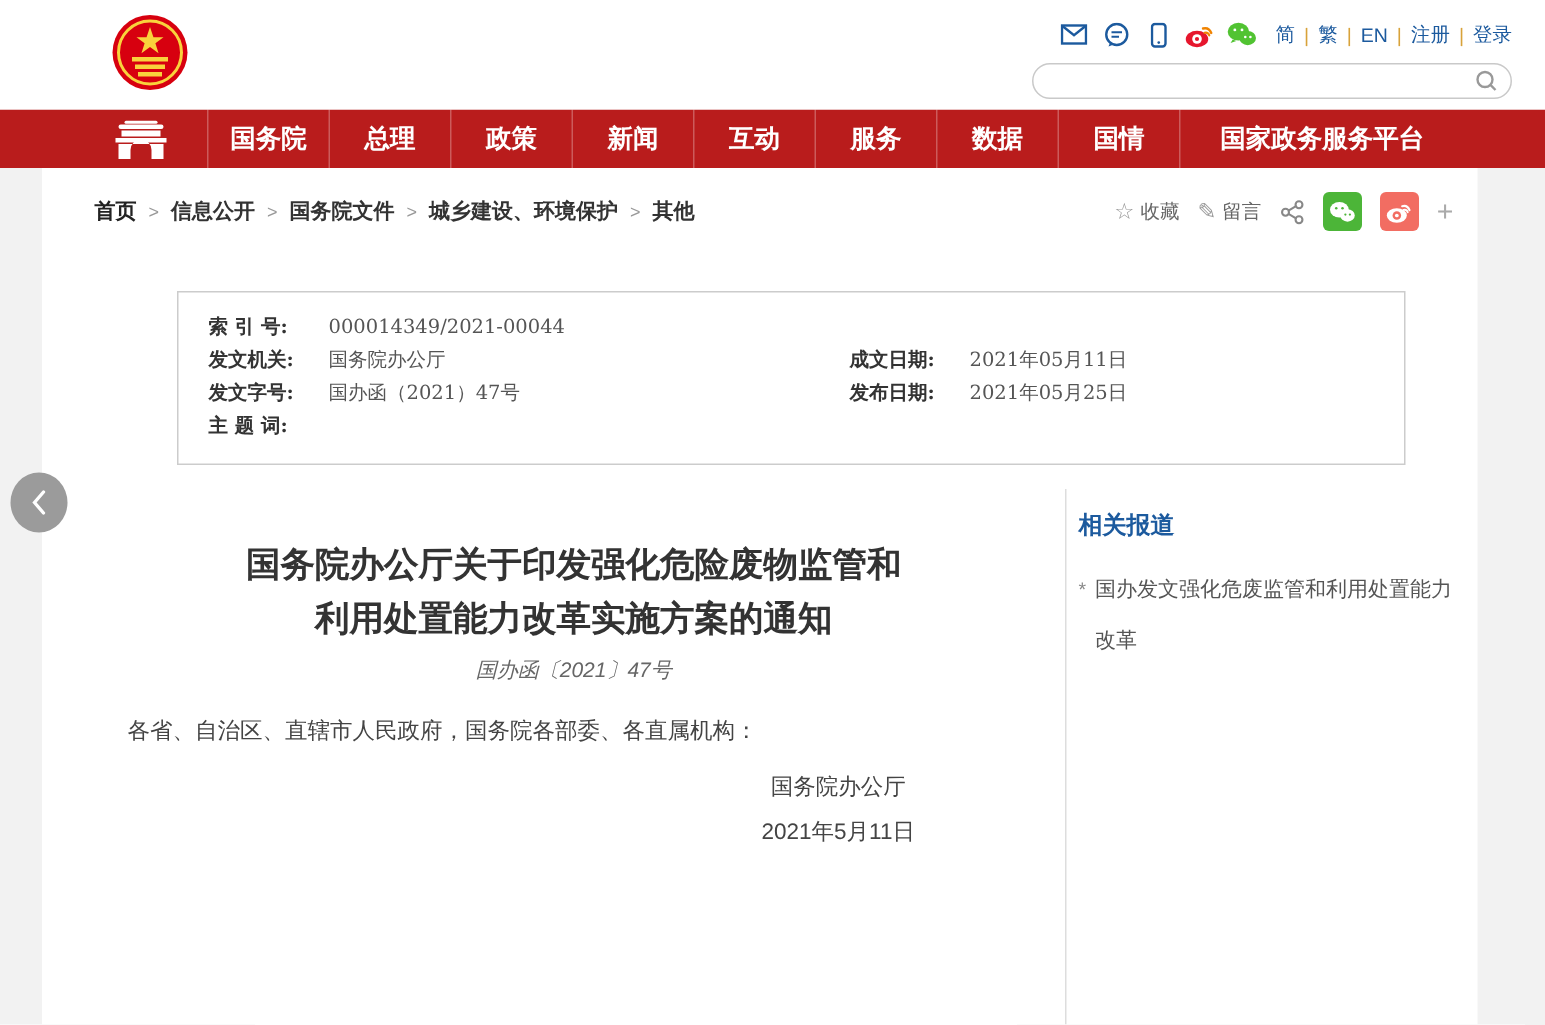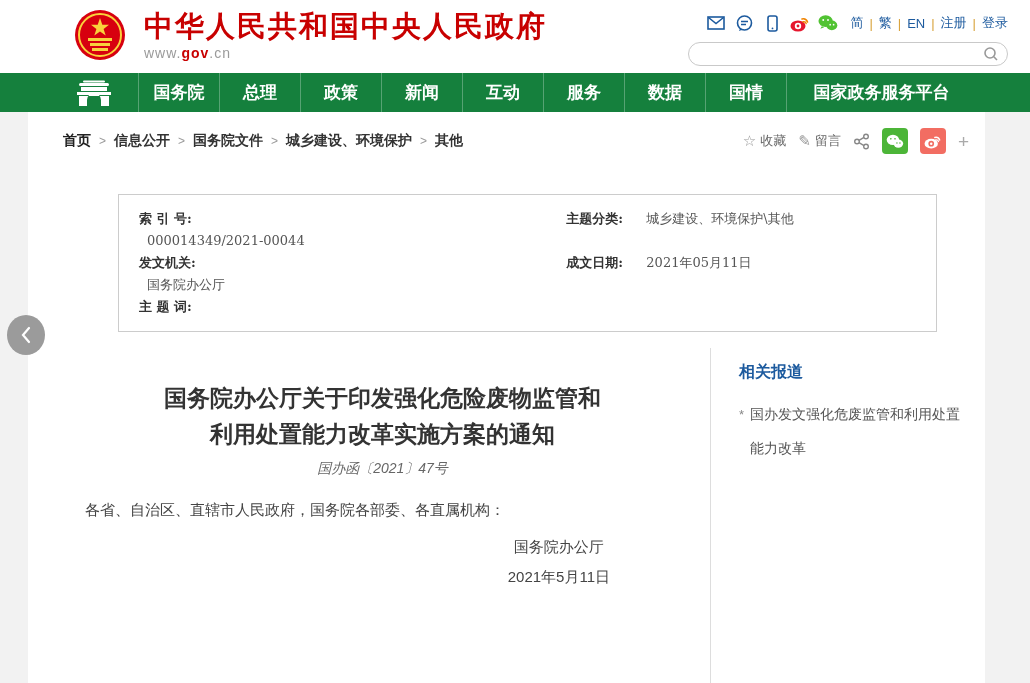--- a/index.html
+++ b/index.html
@@ -19,21 +19,21 @@
   .icon-row { display:flex; align-items:center; justify-content:flex-end; gap:8px; height:22px; }
   .icon-row .hicon { display:inline-flex; width:20px; height:20px; align-items:center; justify-content:center; cursor:pointer; }
   .lang-links { display:flex; align-items:center; gap:6px; margin-left:4px; font-size:13px; }
   .lang-links a { color:#1c5a9e; text-decoration:none; cursor:pointer; }
   .lang-sep { color:#d8a23a; }
   .search-box { margin-top:8px; height:24px; border:1px solid #c9c9c9; border-radius:12px; background:#fff; display:flex; align-items:center; padding:0 8px 0 12px; }
   .search-box input { flex:1; border:none; outline:none; font-size:13px; background:transparent; height:20px; }
   .search-btn { width:16px; height:16px; cursor:pointer; }
 
   
-  .nav { height:39px; background:#15803d; display:flex; align-items:stretch; padding-left:50px; }
+  .nav { height:39px; background:#b91c1c; display:flex; align-items:stretch; padding-left:50px; }
   .nav-home { width:88px; display:flex; align-items:center; justify-content:center; cursor:pointer; }
   .nav-item { width:81px; display:flex; align-items:center; justify-content:center; color:#fff; font-size:17px; font-weight:bold; border-left:1px solid rgba(255,255,255,.28); cursor:pointer; }
   .nav-item.wide { width:190px; }
 
   
   .page { position:relative; height:405px; background:#f2f2f2; }
   .content { position:absolute; left:28px; top:0; width:957px; height:571px; background:#fff; display:flex; flex-direction:column; }
 
   .crumb-row { display:flex; justify-content:space-between; align-items:center; padding:16px 16px 10px 35px; }
   .breadcrumb { display:flex; align-items:center; gap:8px; font-size:14px; color:#333; }
@@ -45,36 +45,36 @@
   .action .glyph { font-size:15px; color:#999; }
   .sq-icon { width:26px; height:26px; border-radius:4px; display:flex; align-items:center; justify-content:center; cursor:pointer; }
   .sq-wechat { background:#4cb538; }
   .sq-weibo { background:#f26d62; }
   .plus { color:#aaa; font-size:19px; cursor:pointer; line-height:1; }
 
   
   .meta-box { margin:30px 20px 0 90px; width:819px; border:1px solid #ccc; padding:13px 20px; font-family:"DejaVu Serif","Liberation Serif",serif; font-size:13px; }
   .meta-row { display:flex; line-height:22px; }
   .meta-cell { display:flex; }
-  .meta-cell.left { width:55%;flex-direction:column; }
+  .meta-cell.left { width:55%; }
   .meta-cell.right { width:45%; }
   .meta-cell.full { width:100%; }
   .meta-label { font-weight:bold; color:#333; white-space:pre; min-width:72px; }
   .meta-value { color:#555; margin-left:8px; }
 
   
   .doc-area { flex:1; display:flex; margin-top:16px; }
   .doc-main { width:682px; padding:0 30px 0 57px; font-family:Liberation Sans, sans-serif; color:#404040; }
   .doc-title { text-align:center; font-size:23px; font-weight:bold; color:#333; line-height:36px; margin-top:32px; }
   .doc-no { text-align:center; font-size:14px; color:#666; margin-top:8px; font-style:italic; }
   .doc-body { margin-top:16px; font-size:15px; line-height:32px; color:#444; }
   .doc-para { text-indent:2em; }
   .sign-block { width:max-content; margin:6px 70px 0 auto; text-align:center; font-size:15px; line-height:30px; color:#444; }
 
-  .doc-side { flex:1; border-left:1px solid #ddd; padding:14px 14px 0 28px; }
+  .doc-side { flex:1; border-left:1px solid #ddd; padding:14px 14px 0 8px; }
   .related-header { color:#1c5a9e; font-size:16px; font-weight:bold; cursor:pointer; }
   .related-item { margin-top:14px; font-size:14px; color:#555; line-height:34px; cursor:pointer; display:flex; }
   .related-item .bullet { color:#888; margin-right:6px; font-size:13px; line-height:36px; }
 
   
   .back-btn { position:absolute; left:7px; top:203px; width:38px; height:40px; border:none; border-radius:50%; background:#9b9b9b; cursor:pointer; display:flex; align-items:center; justify-content:center; }
 </style>
 </head>
 <body>
 
@@ -83,24 +83,20 @@
   <header class="header">
     <div class="logo-wrap">
       <svg class="emblem" viewBox="0 0 52 52">
         <circle cx="26" cy="26" r="25" fill="#d7000f"></circle>
         <circle cx="26" cy="26" r="21" fill="none" stroke="#f9d23c" stroke-width="2"></circle>
         <polygon points="26,9 28.3,15.8 35,15.8 29.6,19.9 31.7,26.5 26,22.4 20.3,26.5 22.4,19.9 17,15.8 23.7,15.8" fill="#f9d23c"></polygon>
         <rect x="14" y="29" width="24" height="3" fill="#f9d23c"></rect>
         <rect x="16" y="34" width="20" height="3" fill="#f9d23c"></rect>
         <rect x="18" y="39" width="16" height="3" fill="#f9d23c"></rect>
       </svg>
-      <div class="logo-text">
-        <div class="site-title">中华人民共和国中央人民政府</div>
-        <div class="site-url"><span>www.</span><span class="gov">gov</span><span>.cn</span></div>
-      </div>
     </div>
 
     <div class="header-right">
       <div class="icon-row">
         <span class="hicon">
           <svg width="18" height="14" viewBox="0 0 18 14">
               <rect x="1" y="1" width="16" height="12" fill="none" stroke="#1c5a9e" stroke-width="1.6"></rect>
               <path d="M1.5 1.5 L9 7.5 L16.5 1.5" fill="none" stroke="#1c5a9e" stroke-width="1.6"></path>
             </svg>
         </span>
@@ -236,33 +232,39 @@
           <span class="plus">+</span>
         </div>
       </div>
 
       <div class="meta-box">
         <div class="meta-row">
           <div class="meta-cell left">
               <span class="meta-label">索 引 号:</span>
               <span class="meta-value">000014349/2021-00044</span>
             </div>
-          <div class="meta-cell right">
-              <span class="meta-label">主题分类:</span>
-              <span class="meta-value">城乡建设、环境保护\其他</span>
-            </div>
         </div>
         <div class="meta-row">
           <div class="meta-cell left">
               <span class="meta-label">发文机关:</span>
               <span class="meta-value">国务院办公厅</span>
             </div>
           <div class="meta-cell right">
               <span class="meta-label">成文日期:</span>
               <span class="meta-value">2021年05月11日</span>
+            </div>
+        </div>
+        <div class="meta-row">
+          <div class="meta-cell left">
+              <span class="meta-label">发文字号:</span>
+              <span class="meta-value">国办函（2021）47号</span>
+            </div>
+          <div class="meta-cell right">
+              <span class="meta-label">发布日期:</span>
+              <span class="meta-value">2021年05月25日</span>
             </div>
         </div>
         <div class="meta-row">
           <div class="meta-cell full">
               <span class="meta-label">主 题 词:</span>
               <span class="meta-value"></span>
             </div>
         </div>
       </div>
 

